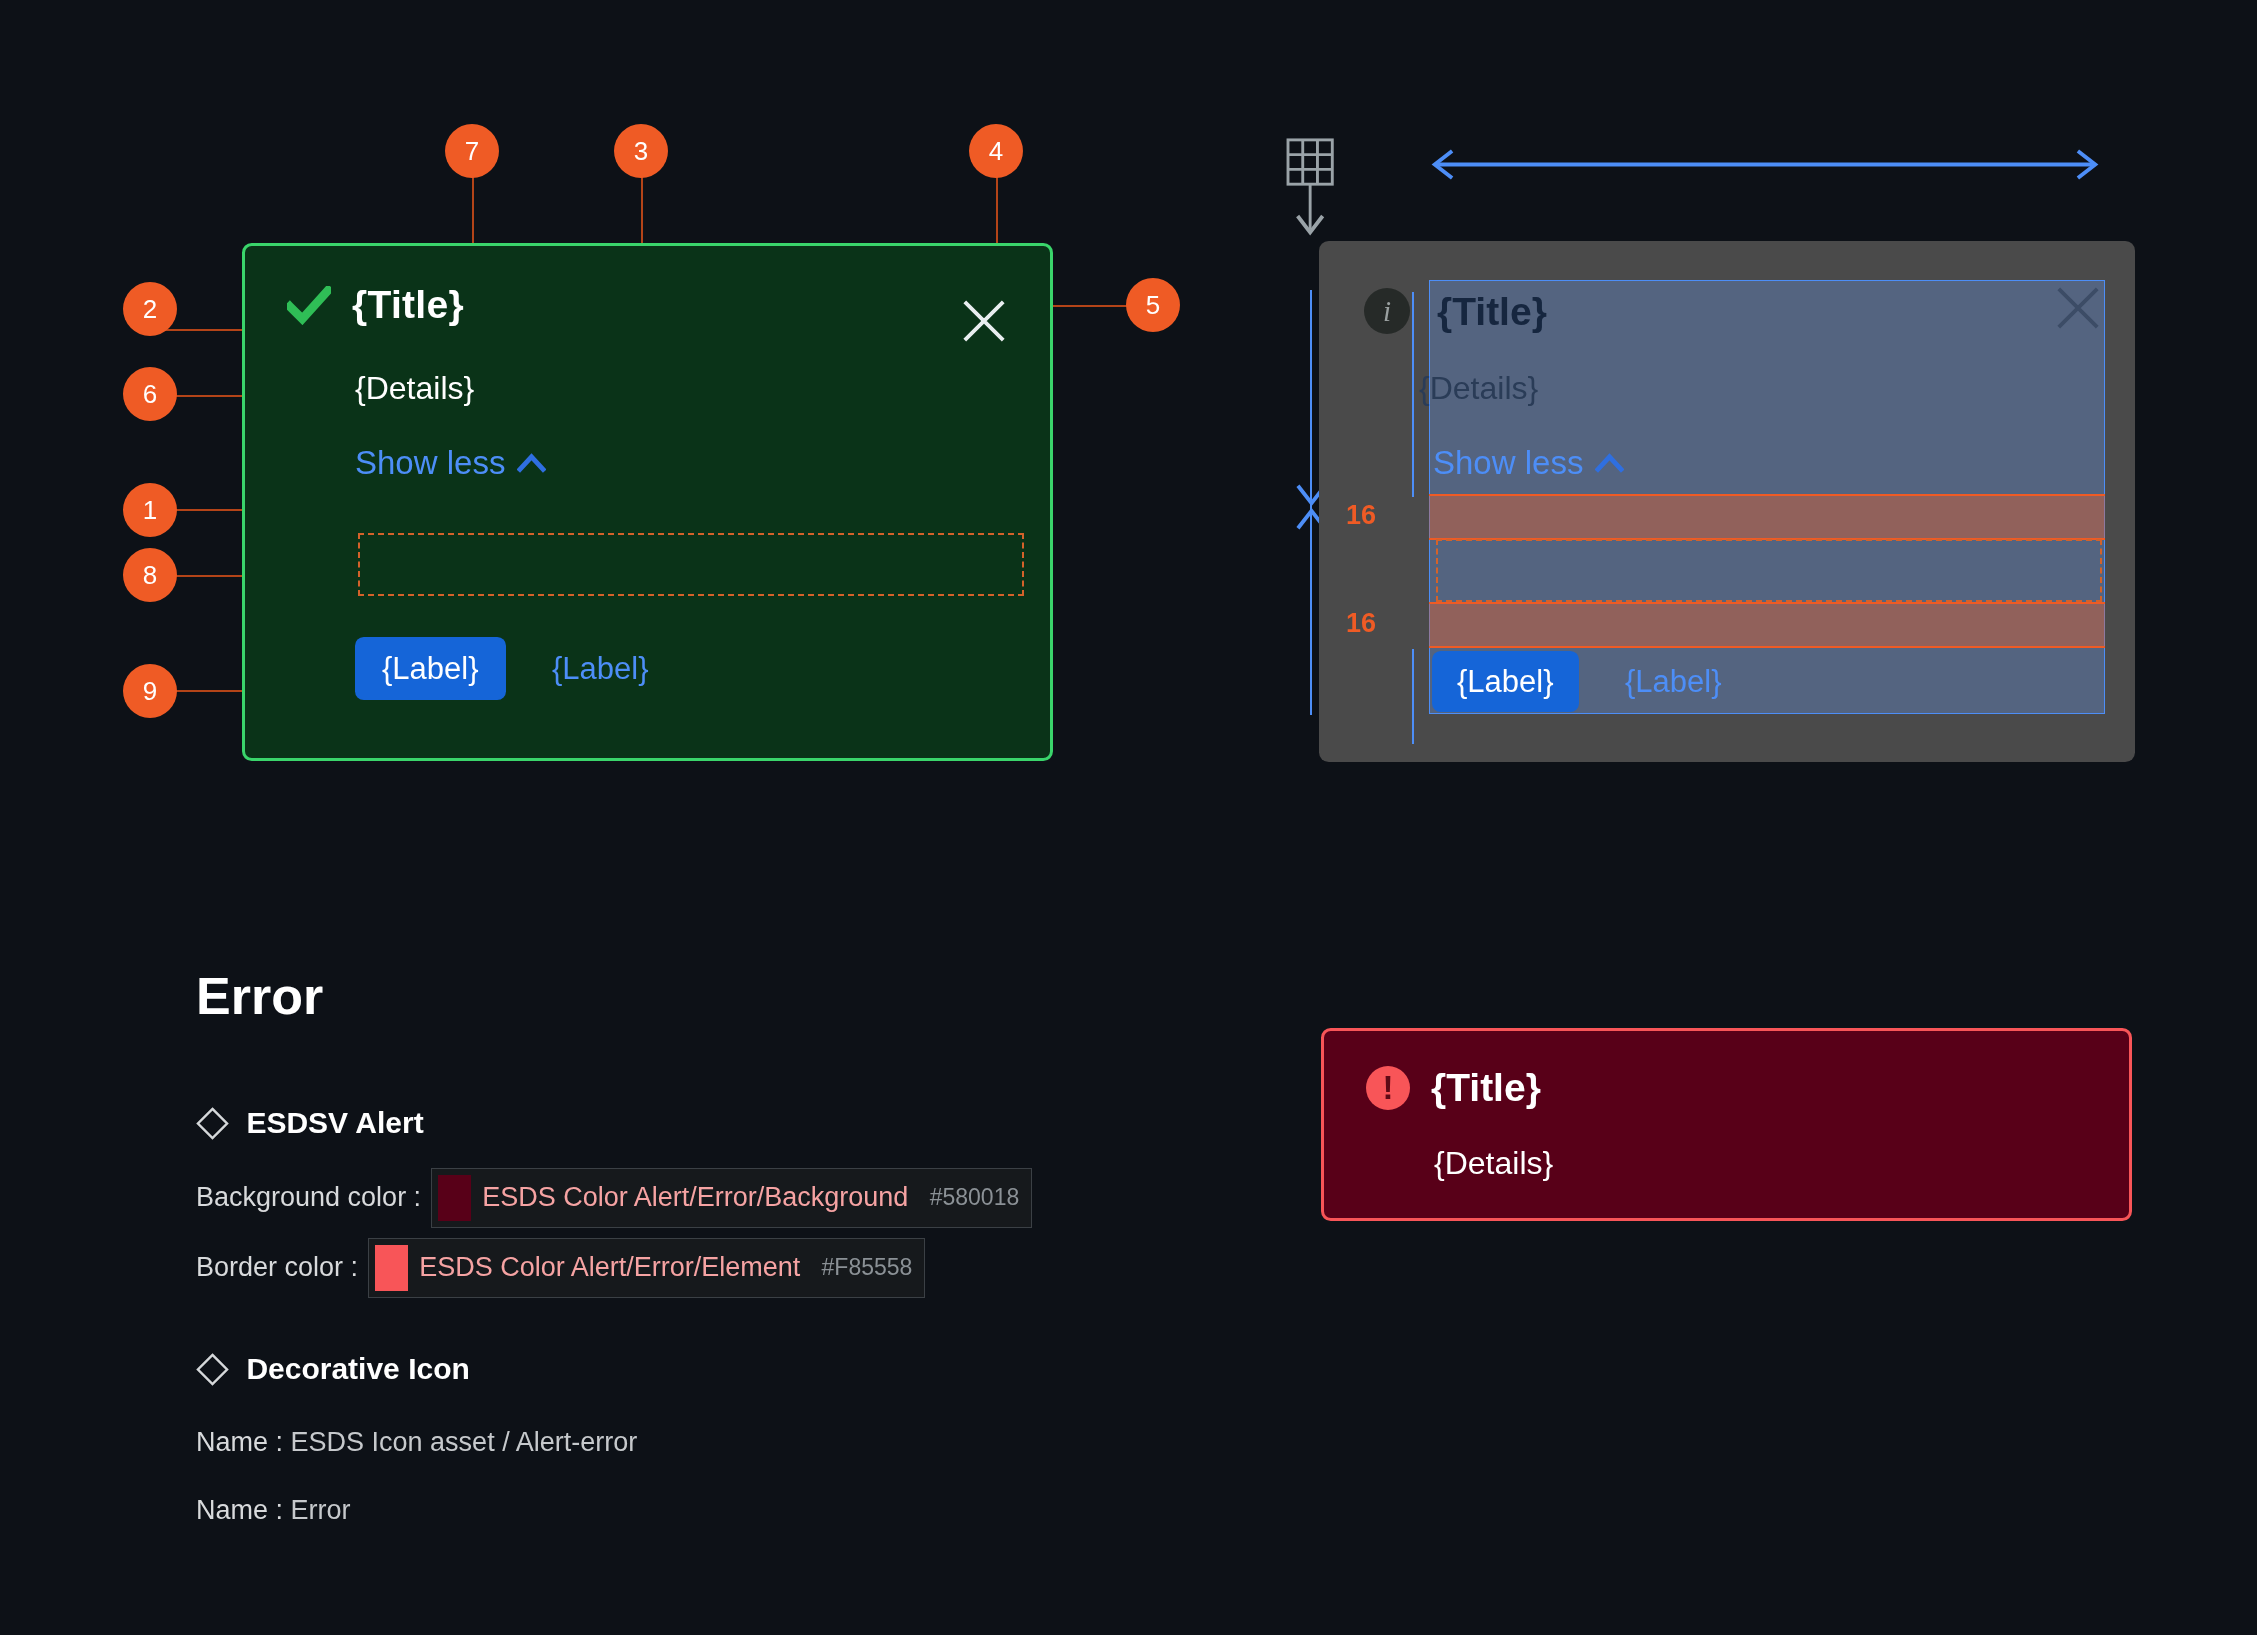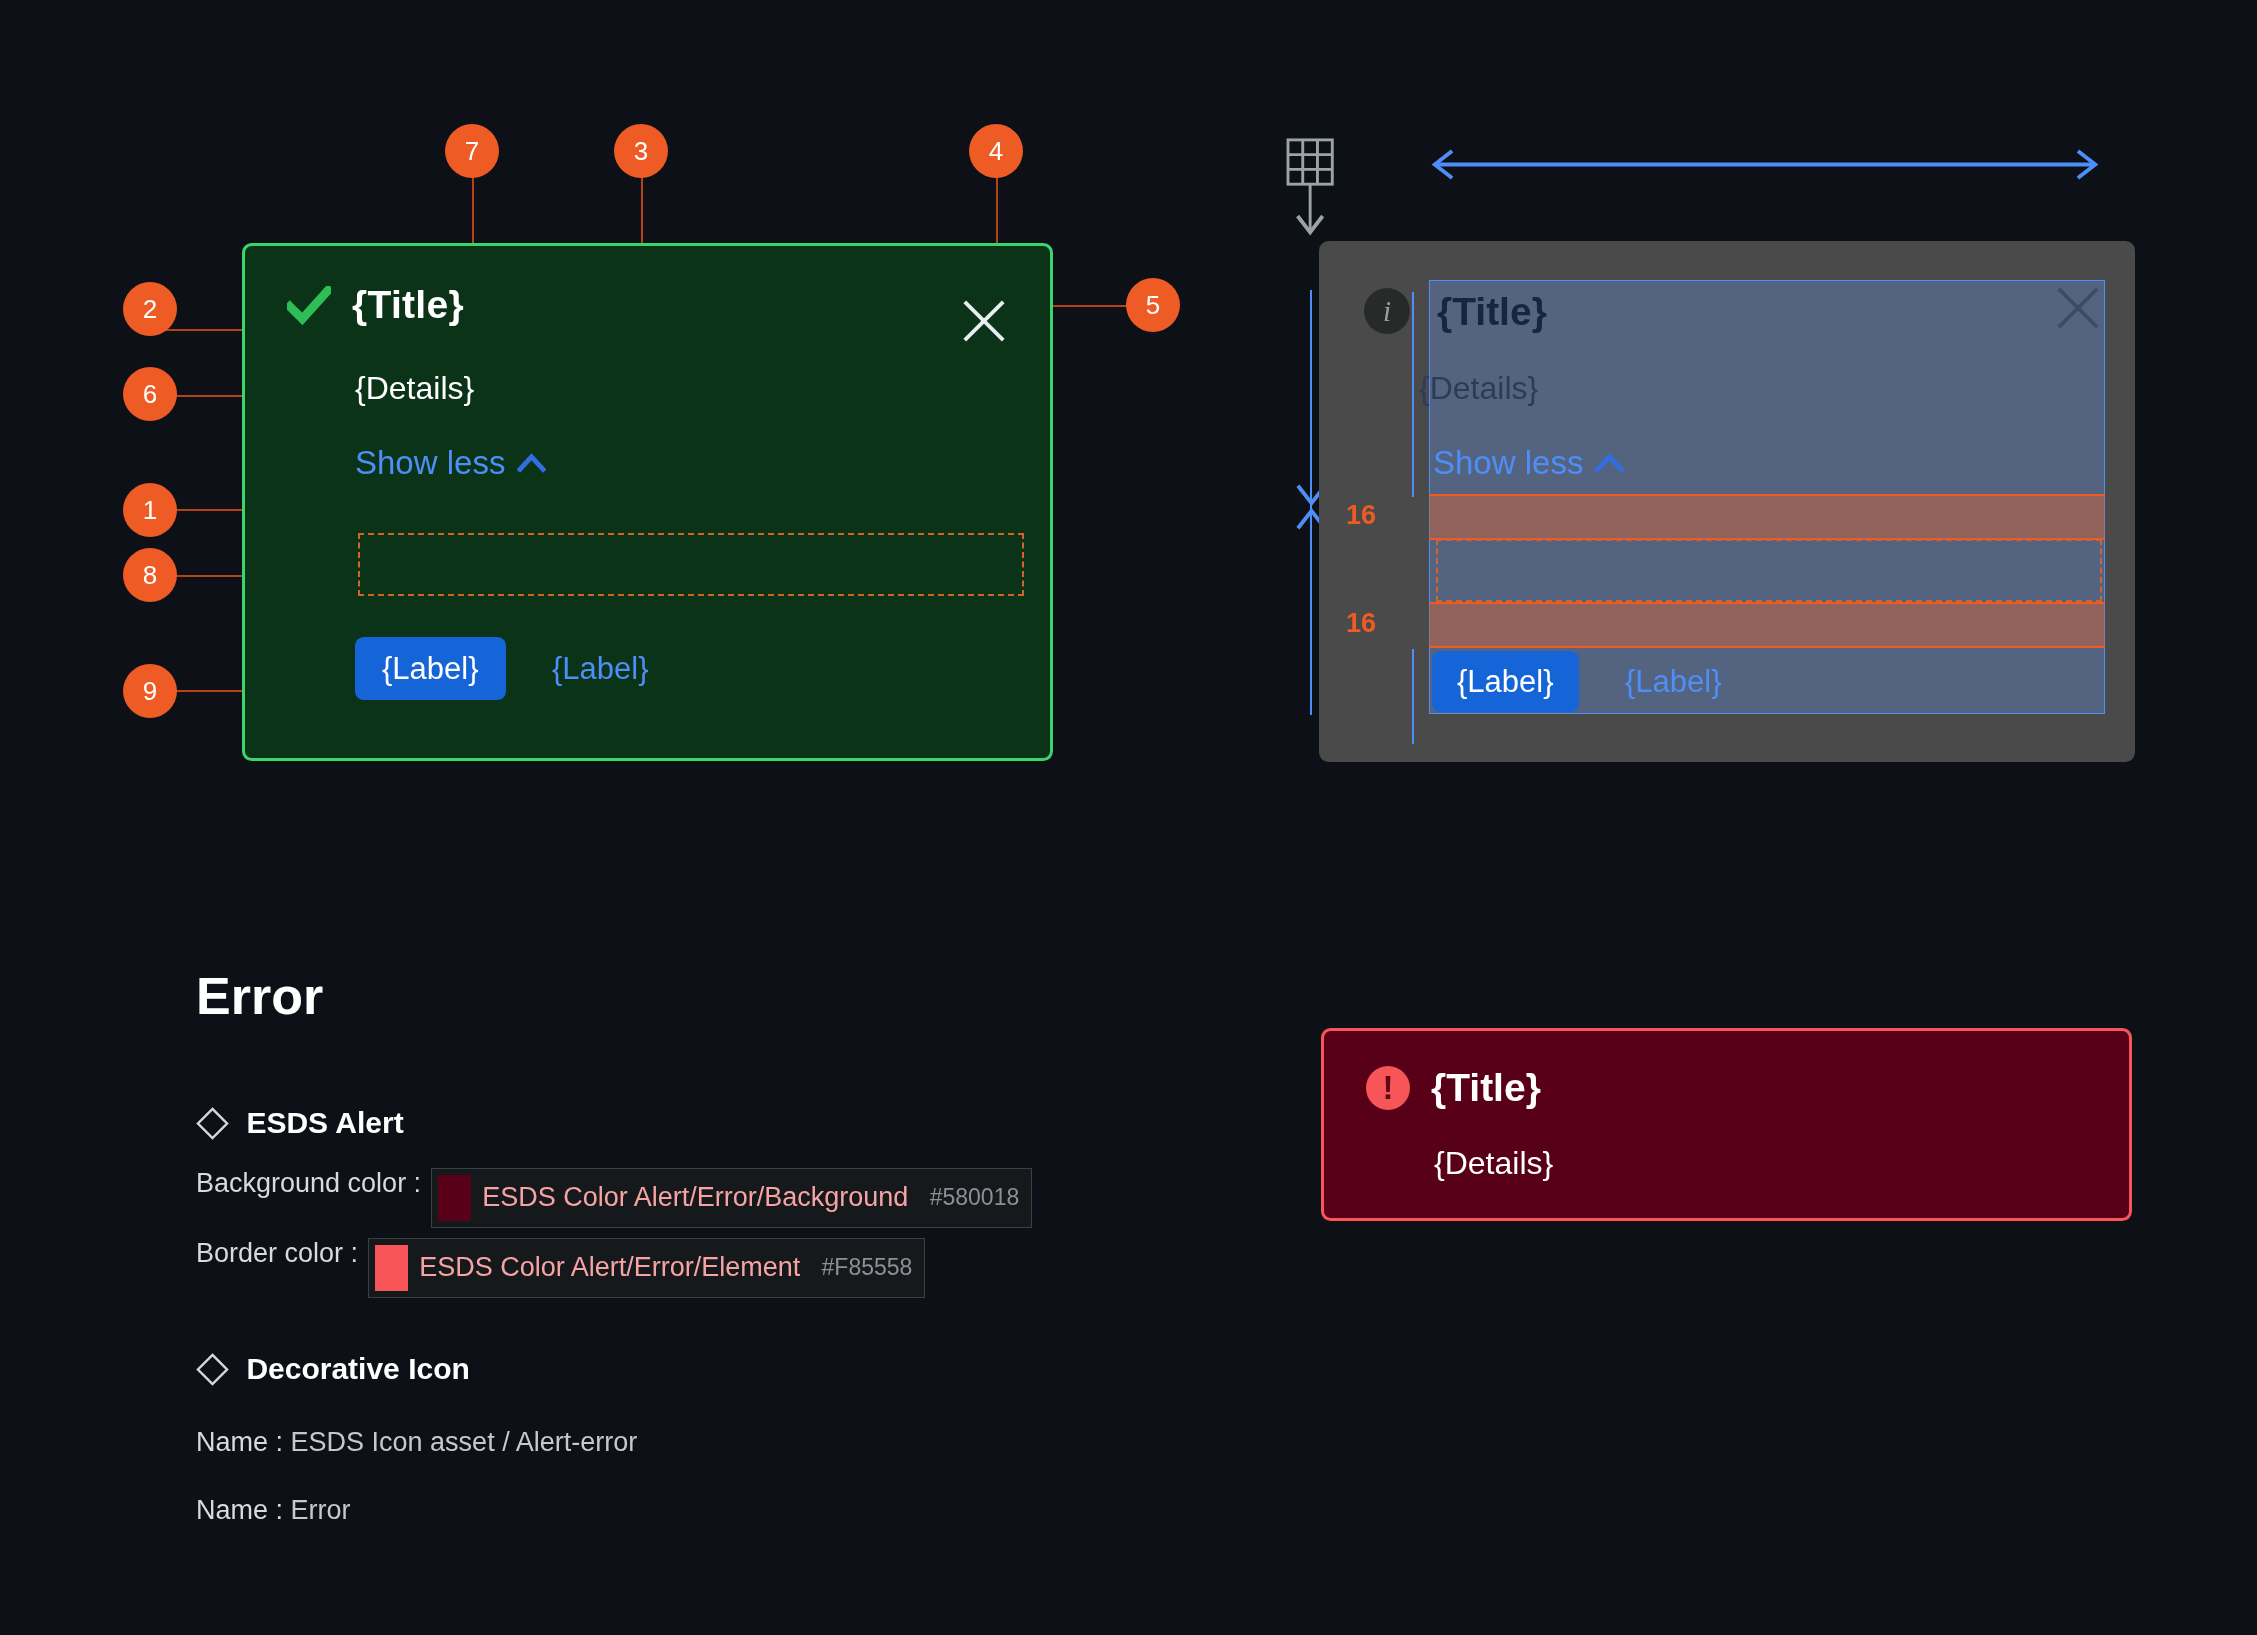--- a/index.html
+++ b/index.html
@@ -274,21 +274,21 @@
     align-items: center;
     gap: 17.4px;
     font-size: 30px;
     font-weight: bold;
     color: #ffffff;
   }
   .diamond { width: 33px; height: 33px; display:block; }
   .prop-row {
     position: absolute;
     display: flex;
-    align-items: flex-start;
+    align-items: center;
     font-size: 27px;
     color: #d8dadc;
   }
   .prop-label { color: #d8dadc; white-space: nowrap; }
   .token-chip {
     display: inline-flex;
     align-items: center;
     border: 1px solid #3b4045;
     background: #16191c;
     padding: 5.8px 11.6px 5.8px 5.8px;
@@ -507,21 +507,21 @@
 </div>
 
 <div id="error-heading">Error</div>
 
 <div class="sub-head" style="left:196px; top:1106px;">
   <span>
     <svg class="diamond" viewBox="0 0 34 34">
       <path d="M17 2 L32 17 L17 32 L2 17 Z" fill="none" stroke="#d5d8da" stroke-width="2.5"></path>
     </svg>
   </span>
-  <span>ESDS Alert</span>
+  <span>ESDSV Alert</span>
 </div>
 
 <div class="prop-row" style="left:196px; top:1168px;">
   <span class="prop-label">Background color :</span>
   <span class="token-chip">
     <span class="swatch" style="background:#580018;"></span>
     <span class="token-name">ESDS Color Alert/Error/Background</span>
     <span class="token-hex">#580018</span>
   </span>
 </div>

